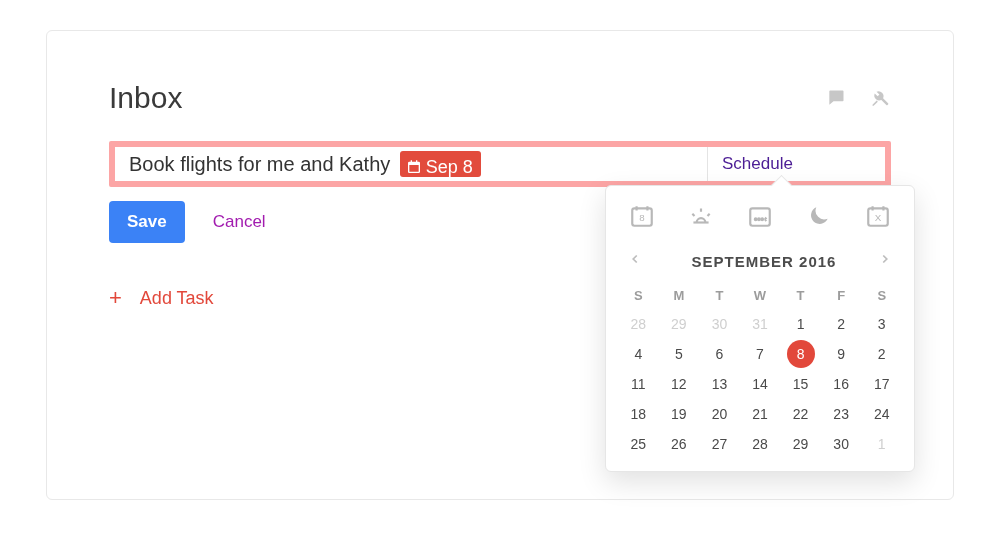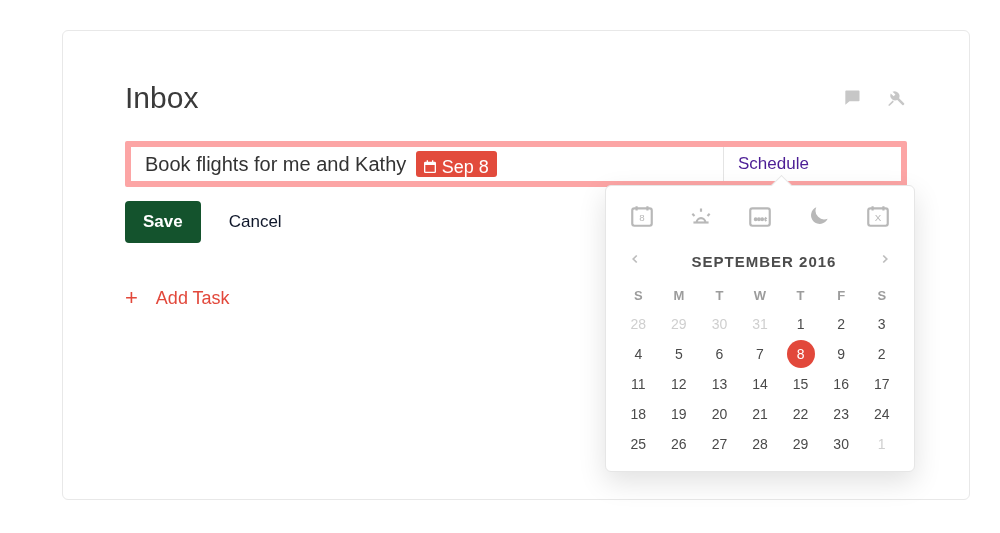--- a/index.html
+++ b/index.html
@@ -6,21 +6,21 @@
   html, body { margin: 0; padding: 0; }
   body {
     font-family: -apple-system, BlinkMacSystemFont, "Segoe UI", "Helvetica Neue", Arial, sans-serif;
     background: #fff;
     width: 1000px;
     height: 533px;
     position: relative;
   }
   .card {
     position: absolute;
-    left: 62px;
+    left: 46px;
     top: 30px;
     width: 908px;
     height: 470px;
     border: 1px solid #e8e8e8;
     border-radius: 6px;
     padding: 50px 62px 24px 62px;
   }
   .header-row {
     display: flex;
     align-items: center;
@@ -78,34 +78,34 @@
     color: #4c1d95;
     font-size: 17px;
   }
   .action-row {
     margin-top: 14px;
     display: flex;
     align-items: center;
     gap: 28px;
   }
   .btn-save {
-    background: #14532d;
+    background: #3b82f6;
     color: #fff;
     border: none;
     border-radius: 4px;
     font-size: 17px;
     font-weight: 600;
     padding: 11px 18px;
     cursor: pointer;
     text-align: center;
   }
   .btn-cancel {
     background: none;
     border: none;
-    color: #0f172a;
+    color: #a21caf;
     font-size: 17px;
     cursor: pointer;
     padding: 0;
   }
   .add-task {
     margin-top: 44px;
     display: flex;
     align-items: center;
     gap: 18px;
     color: #e2483b;

